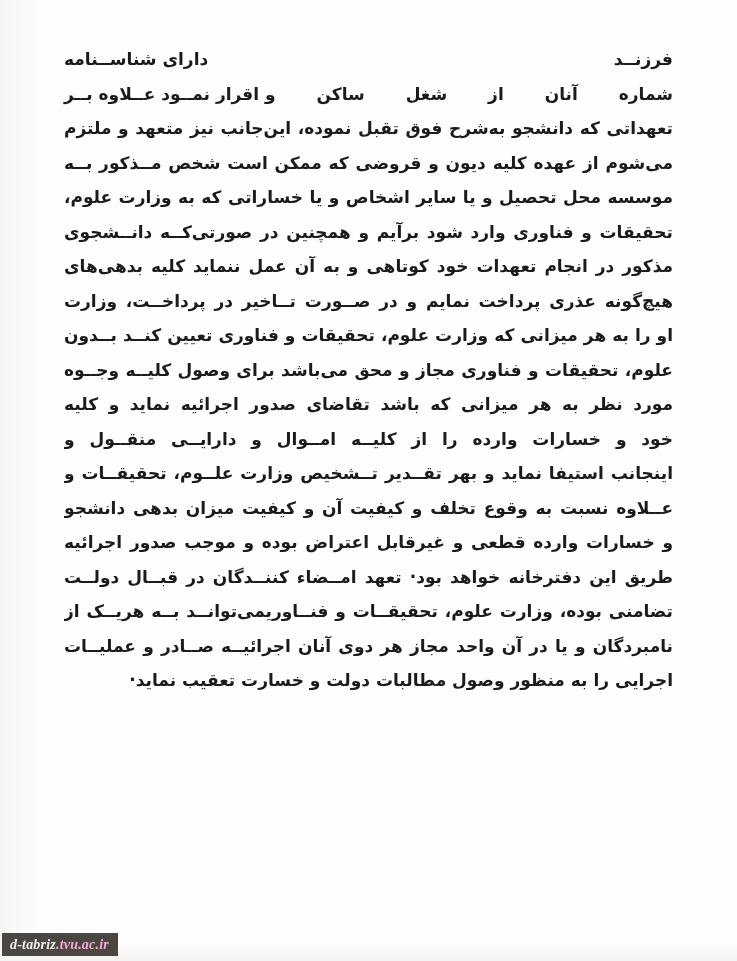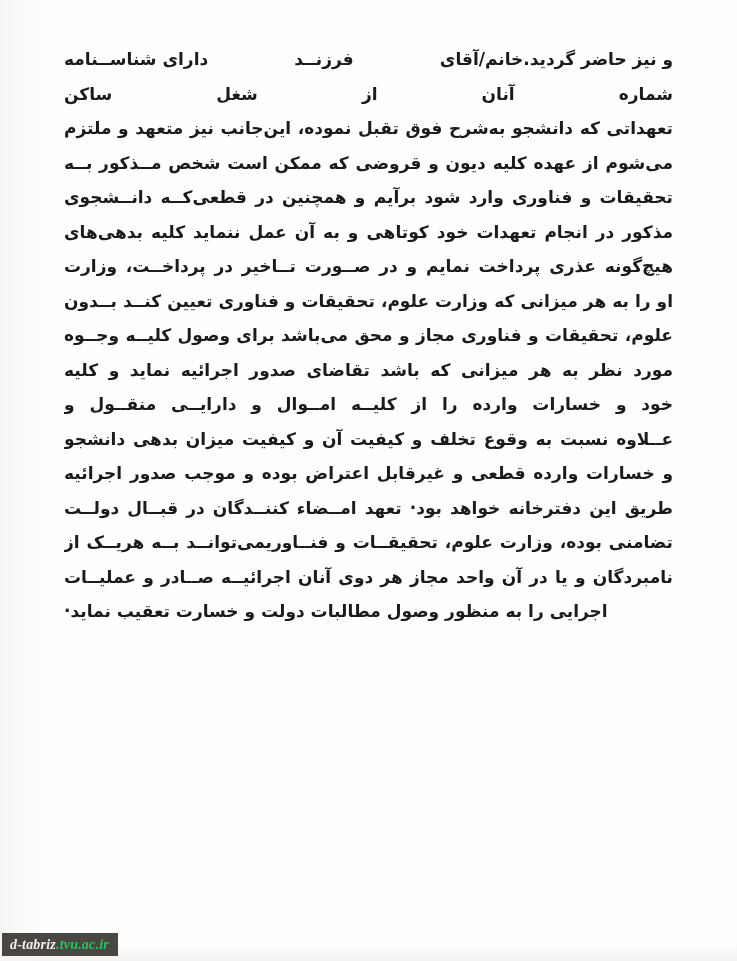--- a/index.html
+++ b/index.html
@@ -46,70 +46,72 @@
     white-space: normal;
     overflow: hidden;
   }
   
   .line.gaps {
     display: flex;
     justify-content: space-between;
     align-items: baseline;
   }
   .line.last {
-    text-align: left;
+    text-align: right;
   }
   .watermark-badge {
     position: absolute;
     left: 2px;
     top: 933px;
     height: 23px;
     padding: 0 9px 0 8px;
     background: #4a4641;
     display: flex;
     align-items: center;
     font-family: "Liberation Serif", "DejaVu Serif", serif;
     font-style: italic;
     font-weight: bold;
     font-size: 14px;
     letter-spacing: 0.2px;
   }
   .wm-name   { color: #f2efec; }
-  .wm-domain { color: #22c55e; }
+  .wm-domain { color: #f9a8d4; }
 </style>
 </head>
 <body>
 
 <div class="page">
 
   <div class="text-block">
 
     <div class="line gaps">
-      <span>و نیز حاضر گردید.خانم/آقای</span>
       <span>فرزنــد</span>
       <span>دارای شناســنامه</span>
     </div>
 
     <div class="line gaps">
       <span>شماره</span>
       <span>آنان</span>
       <span>از</span>
       <span>شغل</span>
       <span>ساکن</span>
+      <span>و اقرار نمــود عــلاوه بــر</span>
     </div>
 
     <div class="line just">تعهداتی که دانشجو به‌شرح فوق تقبل نموده، این‌جانب نیز متعهد و ملتزم</div>
     <div class="line just">می‌شوم از عهده کلیه دیون و قروضی که ممکن است شخص مــذکور بــه</div>
-    <div class="line just">تحقیقات و فناوری وارد شود برآیم و همچنین در قطعی‌کــه دانــشجوی</div>
+    <div class="line just">موسسه محل تحصیل و یا سایر اشخاص و یا خساراتی که به وزارت علوم،</div>
+    <div class="line just">تحقیقات و فناوری وارد شود برآیم و همچنین در صورتی‌کــه دانــشجوی</div>
     <div class="line just">مذکور در انجام تعهدات خود کوتاهی و به آن عمل ننماید کلیه بدهی‌های</div>
     <div class="line just">هیچ‌گونه عذری پرداخت نمایم و در صــورت تــاخیر در پرداخــت، وزارت</div>
     <div class="line just">او را به هر میزانی که وزارت علوم، تحقیقات و فناوری تعیین کنــد بــدون</div>
     <div class="line just">علوم، تحقیقات و فناوری مجاز و محق می‌باشد برای وصول کلیــه وجــوه</div>
     <div class="line just">مورد نظر به هر میزانی که باشد تقاضای صدور اجرائیه نماید و کلیه طلــب</div>
     <div class="line just">خود و خسارات وارده را از کلیــه امــوال و دارایــی منقــول و غیرمنقــول</div>
+    <div class="line just">اینجانب استیفا نماید و بهر تقــدیر تــشخیص وزارت علــوم، تحقیقــات و</div>
     <div class="line just">عــلاوه نسبت به وقوع تخلف و کیفیت آن و کیفیت میزان بدهی دانشجو</div>
     <div class="line just">و خسارات وارده قطعی و غیرقابل اعتراض بوده و موجب صدور اجرائیه از</div>
     <div class="line just">طریق این دفترخانه خواهد بود· تعهد امــضاء کننــدگان در قبــال دولــت</div>
     <div class="line just">تضامنی بوده، وزارت علوم، تحقیقــات و فنــاوریمی‌توانــد بــه هریــک از</div>
     <div class="line just">نامبردگان و یا در آن واحد مجاز هر دوی آنان اجرائیــه صــادر و عملیــات</div>
 
     <div class="line last">اجرایی را به منظور وصول مطالبات دولت و خسارت تعقیب نماید·</div>
 
   </div>
 

